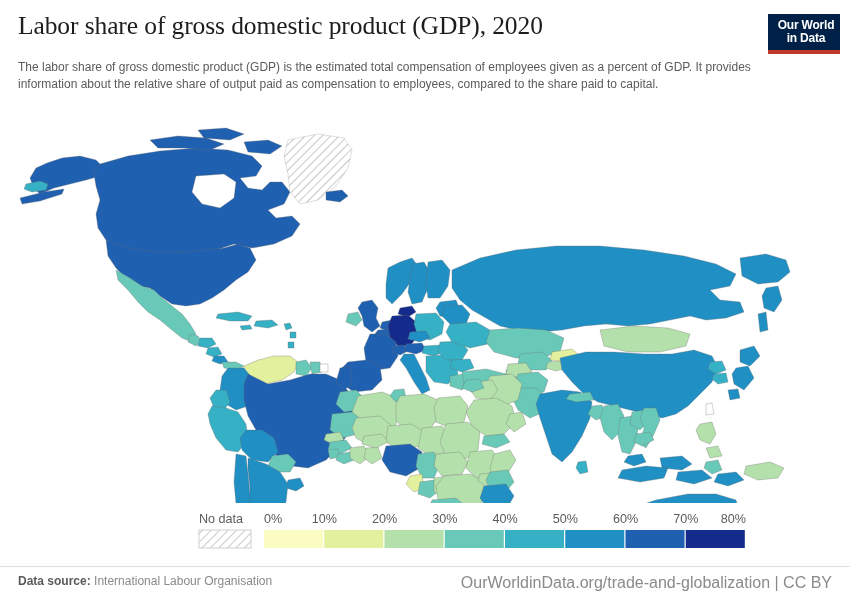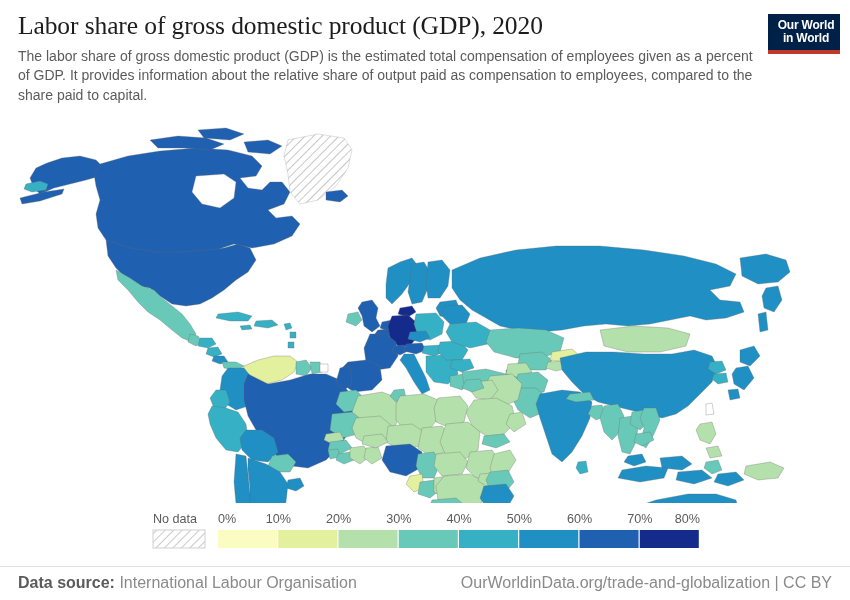--- a/index.html
+++ b/index.html
@@ -35,24 +35,24 @@
     font-size: 25.5px;
     font-weight: 400;
     letter-spacing: -0.1px;
     color: #1d1d1d;
     line-height: 1.12;
     margin: 0;
     white-space: nowrap;
   }
   .subtitle {
     font-family: "Liberation Sans", sans-serif;
-    font-size: 14px;
+    font-size: 12px;
     line-height: 1.42;
     color: #5b5b5b;
-    margin: 6px 0 0 0;
+    margin: 18px 0 0 0;
     max-width: 735px;
   }
 
   
   .owid-logo {
     position: absolute;
     right: 10px;
     top: 14px;
     width: 72px;
     background: #002147;
@@ -83,20 +83,21 @@
   .country { stroke: #6a6a6a; stroke-width: 0.32; stroke-linejoin: round; }
   .country.nodata { fill: url(#hatch); stroke: #9a9a9a; }
 
   
   .legend {
     position: absolute;
     left: 0;
     top: 508px;
     width: 748px;
     height: 48px;
+    padding-left: 46px;
   }
   .legend-svg { display: block; width: 850px; height: 48px; }
   .legend-tick {
     font-family: "Liberation Sans", sans-serif;
     font-size: 12.6px;
     fill: #5b5b5b;
   }
   .legend-nodata-label {
     font-family: "Liberation Sans", sans-serif;
     font-size: 12.6px;
@@ -113,21 +114,21 @@
     padding-top: 7px;
   }
   .footer-inner {
     position: relative;
     height: 18px;
     margin: 0 18px;
   }
   .src {
     position: absolute;
     left: 0; top: 0;
-    font-size: 16px;
+    font-size: 12px;
     color: #8a8a8a;
     white-space: nowrap;
   }
   .src b { color: #5b5b5b; font-weight: 700; }
   .lic {
     position: absolute;
     right: 0; top: 0;
     font-size: 16px;
     color: #8a8a8a;
     white-space: nowrap;
@@ -138,21 +139,21 @@
 
 <div id="chart">
 
   <div class="header">
     <h1 class="title">Labor share of gross domestic product (GDP), 2020</h1>
     <p class="subtitle">The labor share of gross domestic product (GDP) is the estimated total compensation of employees given as a percent of GDP. It provides information about the relative share of output paid as compensation to employees, compared to the share paid to capital.</p>
   </div>
 
   <div class="owid-logo">
     <span class="l1">Our World</span>
-    <span class="l2">in World</span>
+    <span class="l2">in Data</span>
   </div>
 
   <div class="map-wrap">
     <svg class="map-svg" viewBox="0 0 850 385" preserveAspectRatio="xMidYMid meet">
       <defs>
         <pattern id="hatch" width="6" height="6" patternTransform="rotate(45)" patternUnits="userSpaceOnUse">
           <rect width="6" height="6" fill="#ffffff"></rect>
           <line x1="0" y1="0" x2="0" y2="6" stroke="#b9b9b9" stroke-width="1.6"></line>
         </pattern>
       </defs>

